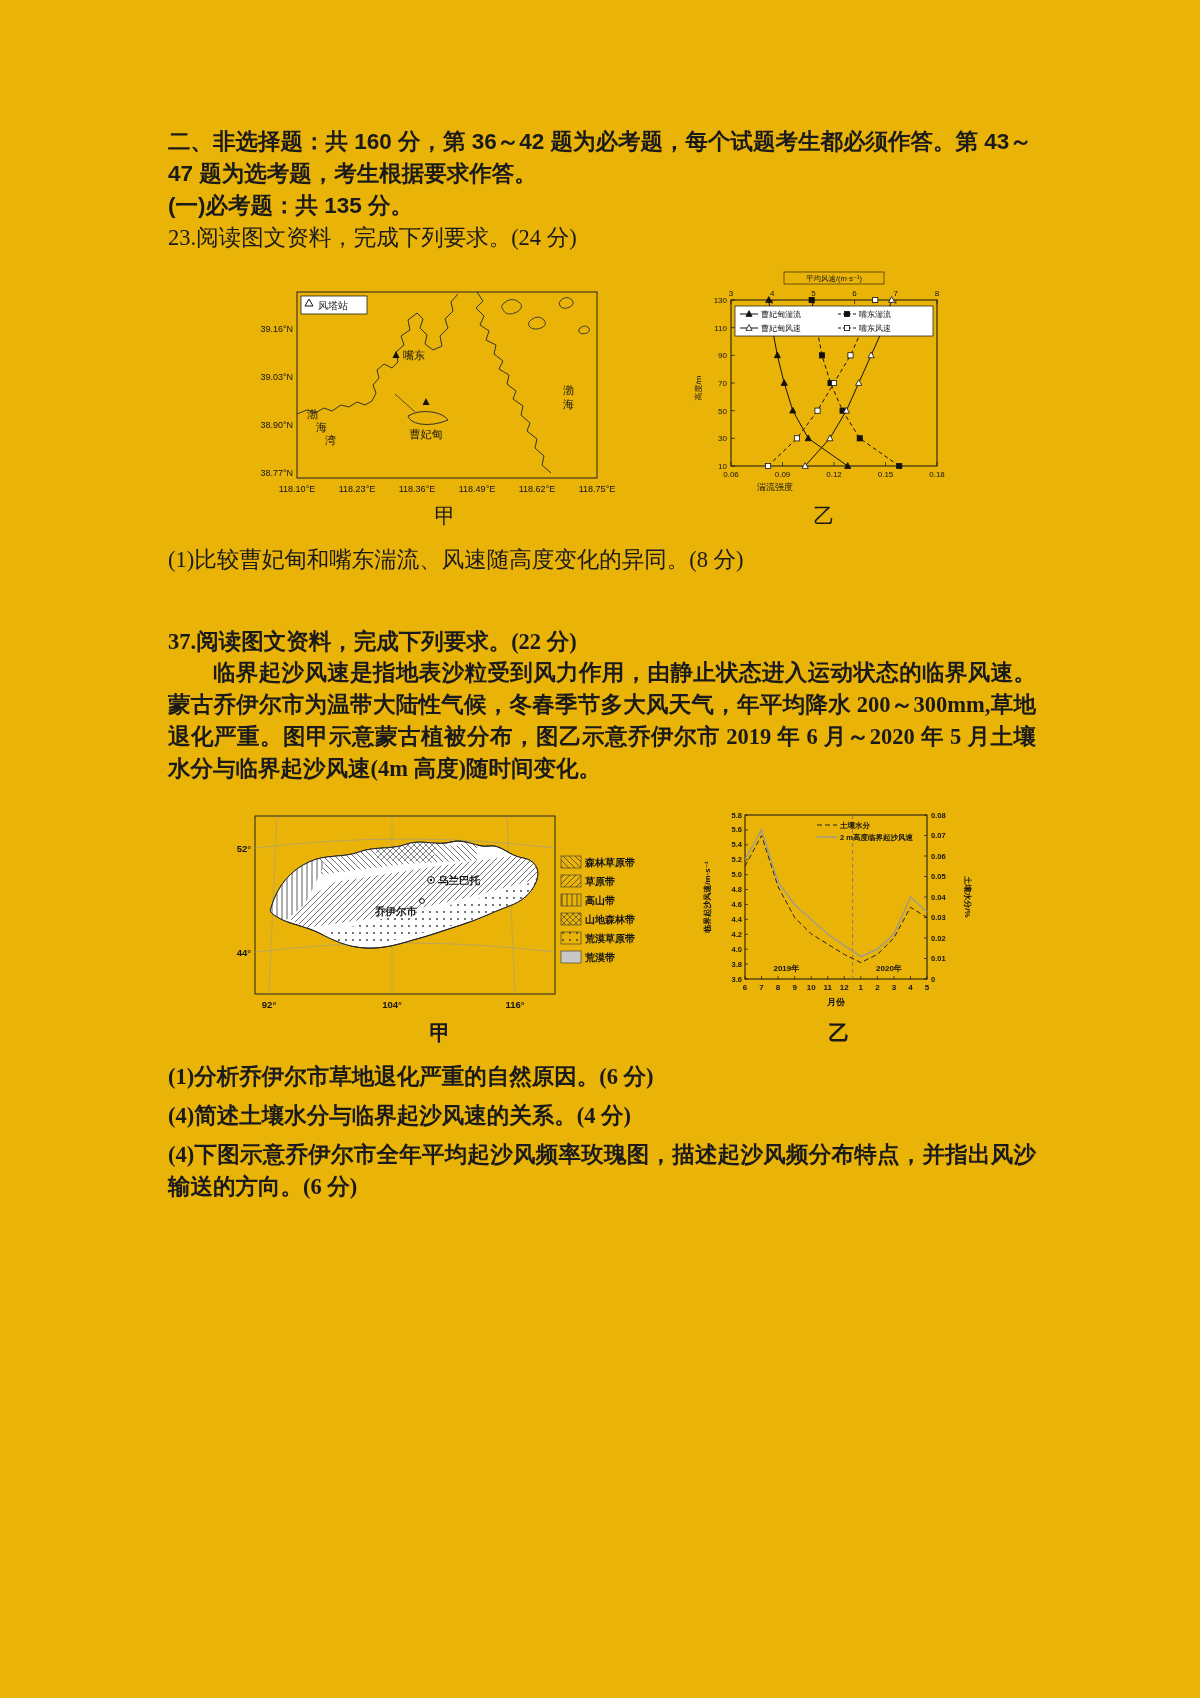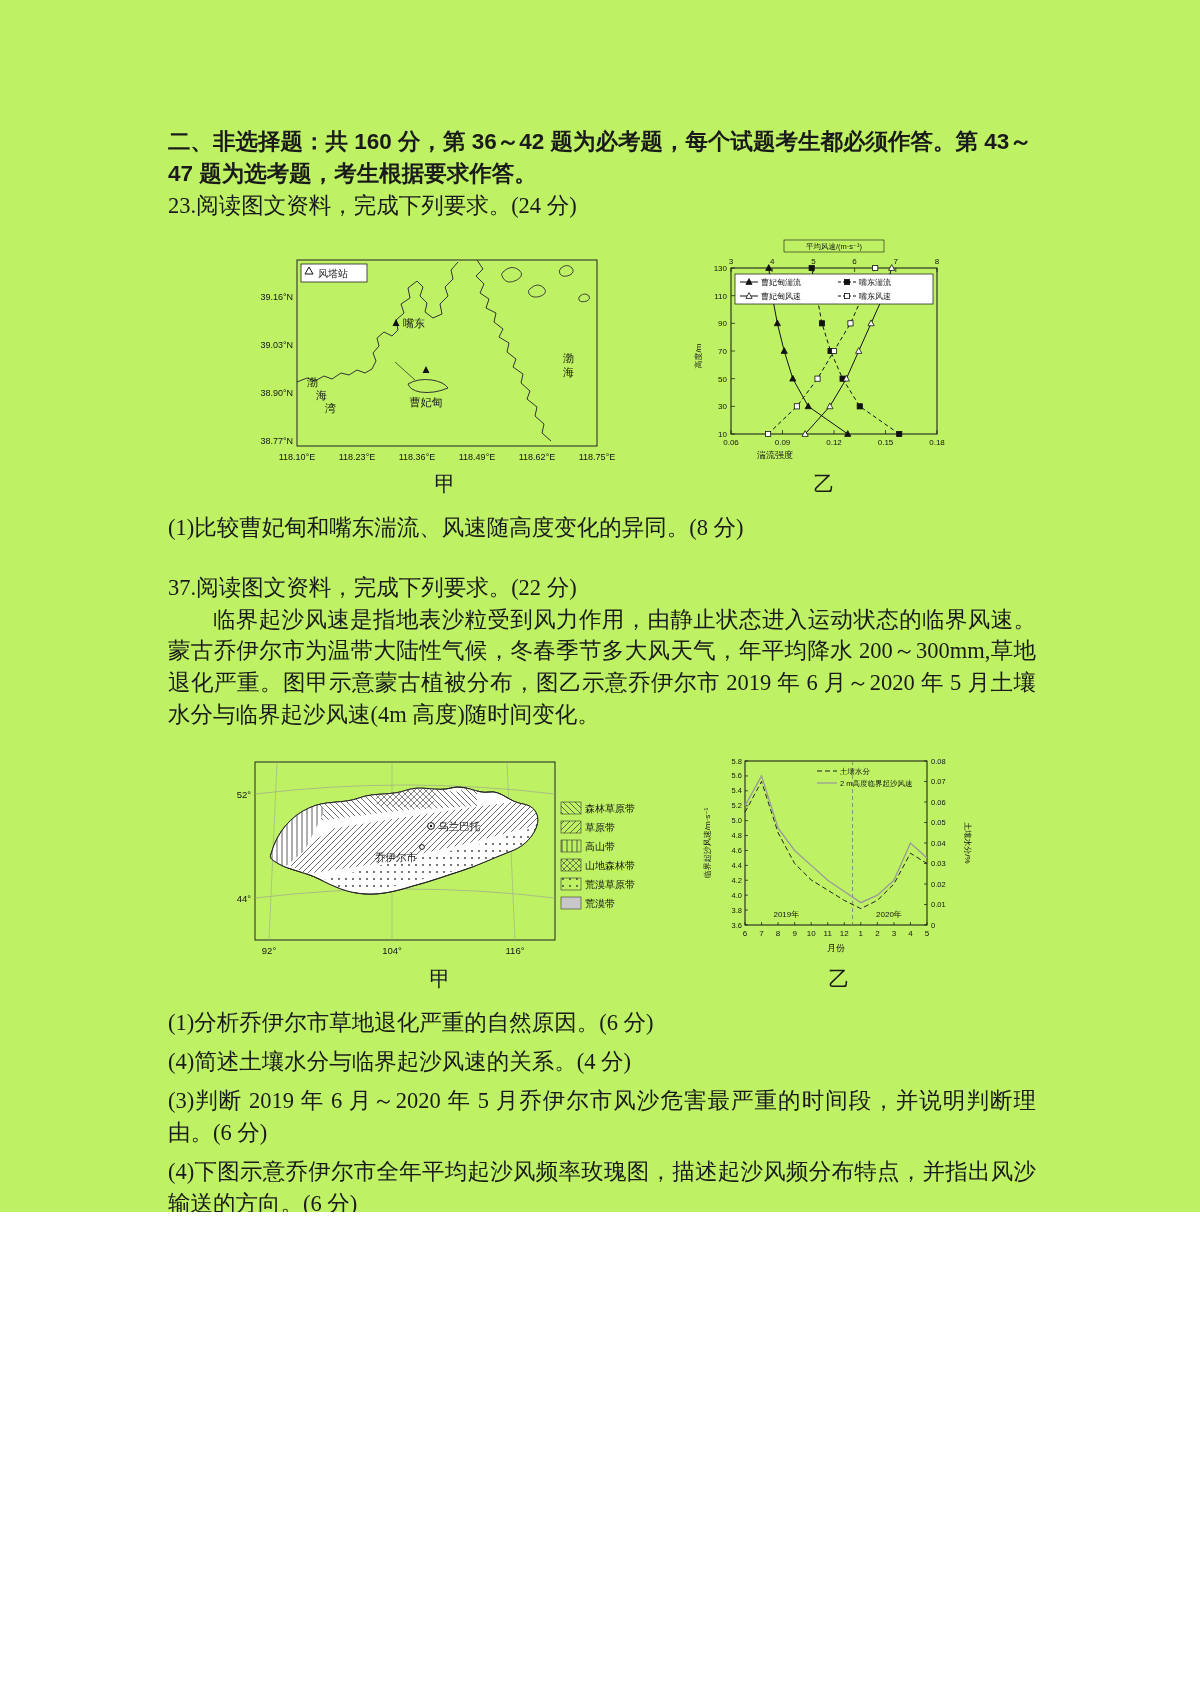--- a/index.html
+++ b/index.html
@@ -1,40 +1,41 @@
 <!DOCTYPE html>
 <html><head>
 <meta charset="utf-8">
 <style>
   *{box-sizing:border-box;}
   html,body{margin:0;padding:0;}
   body{
     width:1200px;height:1698px;background:#ffffff;color:#1a1a1a;
     font-family:"Liberation Serif","DejaVu Serif",serif;
   }
-  .page{position:relative;width:1200px;height:1212px;overflow:hidden;background:#bef264;}
+  .page{position:relative;width:1200px;height:1698px;overflow:hidden;background:#eab308;}
   .content{position:absolute;left:168px;top:126px;width:868px;font-size:22.5px;line-height:1.42;}
   p{margin:0;}
   .hei{font-family:"Liberation Sans","DejaVu Sans",sans-serif;font-weight:700;}
   .indent{text-indent:2em;text-align:justify;}
   .fig-row{display:flex;justify-content:center;align-items:flex-end;gap:44px;margin:16px 0 12px;}
   figure{margin:0;display:flex;flex-direction:column;align-items:center;}
   figcaption{font-size:21px;margin-top:2px;color:#1a1a1a;}
   .qs p{margin-top:7px;text-align:justify;}
-  section.q37{margin-top:28px;}
+  section.q37{margin-top:50px;font-weight:bold;}
   svg{display:block;}
   svg text{font-family:"Liberation Sans","DejaVu Sans",sans-serif;fill:#141414;}
 </style>
 </head>
 <body>
 
 <div class="page">
   <div class="content">
 
     <p class="hei">二、非选择题：共 160 分，第 36～42 题为必考题，每个试题考生都必须作答。第 43～47 题为选考题，考生根据要求作答。</p>
+    <p class="hei">(一)必考题：共 135 分。</p>
 
     <section>
       <p>23.阅读图文资料，完成下列要求。(24 分)</p>
 
       <div class="fig-row">
         <figure>
           <svg id="q36-map-svg" viewBox="0 0 400 214" width="400" height="214">
             <rect x="52" y="6" width="300" height="186" fill="none" stroke="#222" stroke-width="1"></rect>
 
             <path fill="none" stroke="#333" stroke-width="1" d="M52,128 l10,-4 8,3 9,-5 8,3 9,-6 8,2 8,-5 8,3 7,-4 4,-8 -3,-8 6,-7 -2,-8 7,-6 8,4 6,-6 -2,-10 8,-7 -3,-9 9,-6 -2,-10 9,-7 6,6 -3,9 7,7 -2,9 8,6 9,-4 -2,-10 8,-8 -3,-9 8,-8 -2,-9 7,-8"></path>
@@ -331,19 +332,18 @@
               <text x="11" y="96" font-size="8" text-anchor="middle" transform="rotate(-90 11 96)">临界起沙风速/m·s⁻¹</text>
               <text x="266" y="96" font-size="8" text-anchor="middle" transform="rotate(90 266 96)">土壤水分/%</text>
             </svg>
           <figcaption>乙</figcaption>
         </figure>
       </div>
 
       <div class="qs">
         <p>(1)分析乔伊尔市草地退化严重的自然原因。(6 分)</p>
         <p>(4)简述土壤水分与临界起沙风速的关系。(4 分)</p>
-        <p>(3)判断 2019 年 6 月～2020 年 5 月乔伊尔市风沙危害最严重的时间段，并说明判断理由。(6 分)</p>
         <p>(4)下图示意乔伊尔市全年平均起沙风频率玫瑰图，描述起沙风频分布特点，并指出风沙输送的方向。(6 分)</p>
       </div>
     </section>
 
   </div>
 </div>
 
 </body></html>

